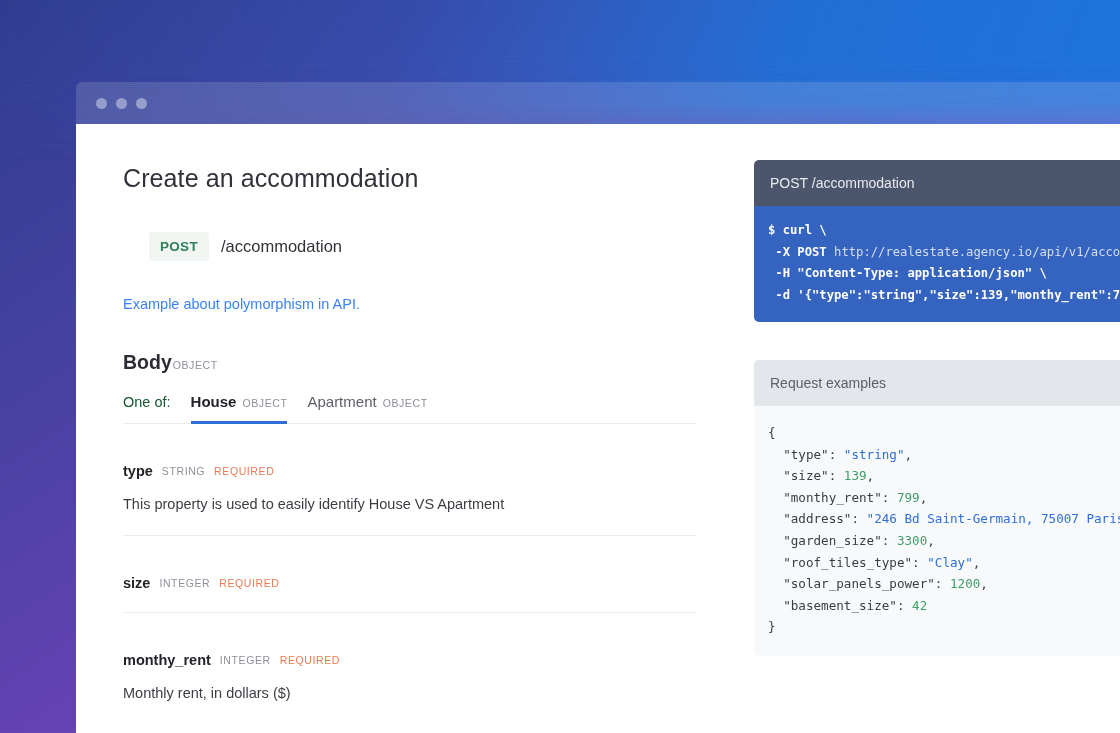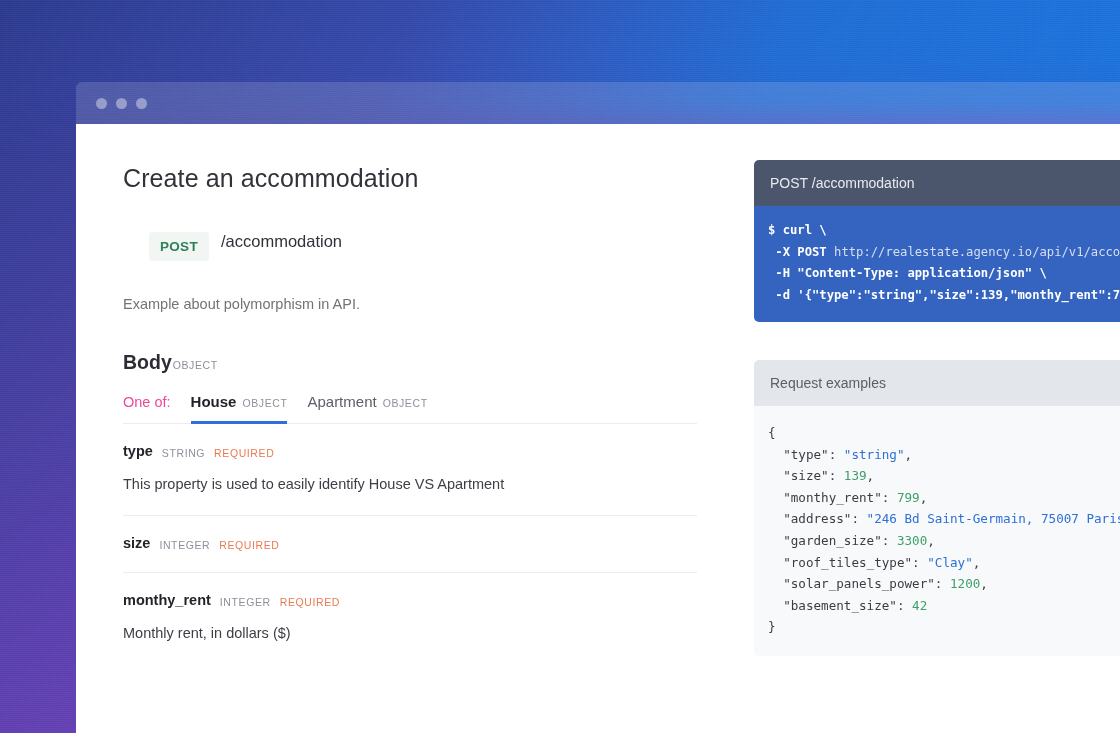--- a/index.html
+++ b/index.html
@@ -88,21 +88,21 @@
   }
   #page-title {
     font-size: 25px;
     font-weight: 400;
     color: #32333a;
     letter-spacing: .1px;
   }
 
   #endpoint-row {
     display: flex;
-    align-items: flex-start;
+    align-items: center;
     margin-top: 39px;
     gap: 12px;
     padding-left: 26px;
   }
   #method-badge {
     font-size: 13.5px;
     font-weight: 600;
     color: #2e8159;
     background: #f1f6f3;
     border-radius: 3px;
@@ -111,21 +111,21 @@
   }
   #endpoint-path {
     font-size: 16.5px;
     color: #32333a;
   }
 
   #description {
     margin-top: 32px;
     font-size: 14.5px;
     line-height: 22px;
-    color: #737373;
+    color: #3b82f6;
     max-width: 575px;
   }
 
   #body-heading {
     margin-top: 36px;
     display: flex;
     align-items: baseline;
     gap: 1px;
   }
   #body-heading .h {
@@ -144,21 +144,21 @@
   #oneof-row {
     margin-top: 19px;
     display: flex;
     align-items: flex-end;
     gap: 20px;
     border-bottom: 1px solid #ececee;
     width: 574px;
   }
   #oneof-label {
     font-size: 14.5px;
-    color: #ec4899;
+    color: #14532d;
     padding-bottom: 13px;
     text-align: center;
   }
   .tab {
     display: flex;
     align-items: baseline;
     gap: 6px;
     padding-bottom: 11px;
     cursor: pointer;
     border-bottom: 3px solid transparent;
@@ -173,22 +173,23 @@
 
   
   .prop {
     width: 574px;
     padding: 19px 0 21px 0;
     border-bottom: 1px solid #ececee;
   }
   .prop:last-child { border-bottom: none; }
   .prop-head {
     display: flex;
-    align-items: flex-end;
+    align-items: center;
     gap: 9px;
+    margin-top: 20px;
   }
   .prop-name {
     font-size: 14.5px;
     font-weight: 700;
     color: #23242a;
   }
   .prop-req {
     font-size: 10.5px;
     letter-spacing: .6px;
     color: #eb7a52;

